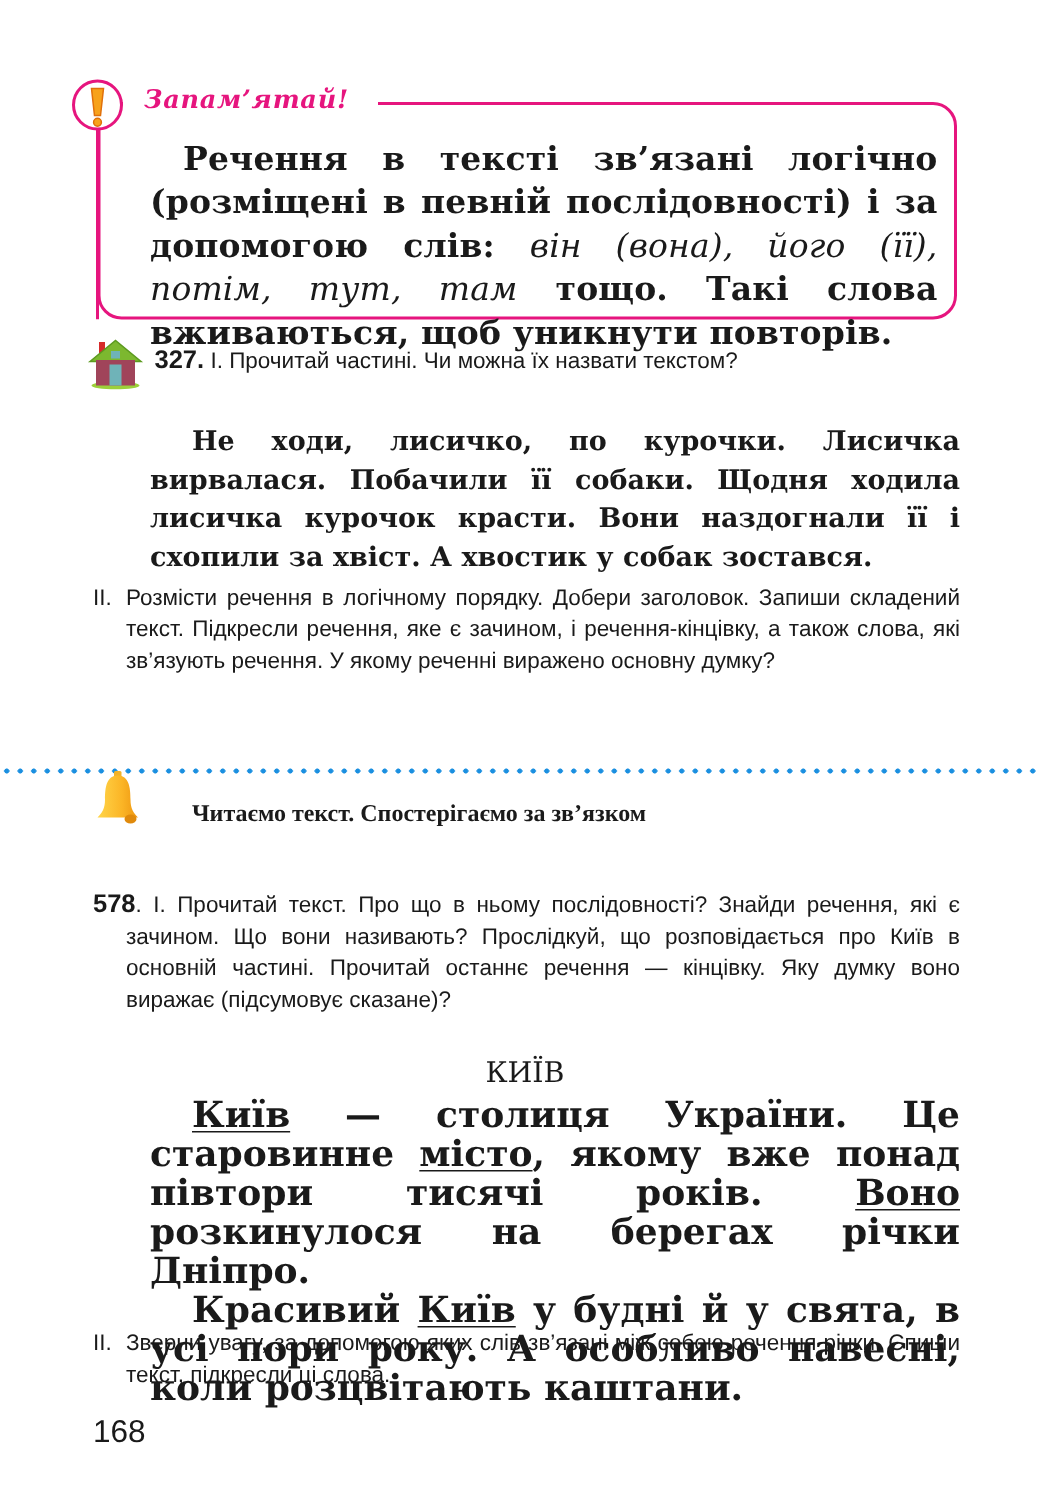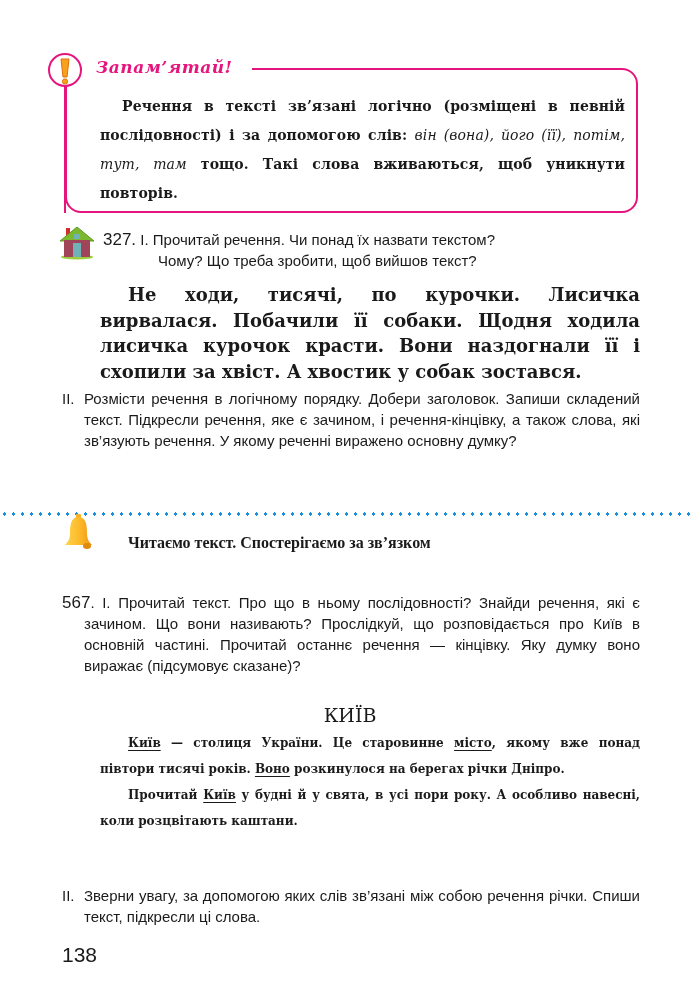--- a/index.html
+++ b/index.html
@@ -19,27 +19,27 @@
     .rule-box-topmask { left: 82px; top: 60px; width: 170px; height: 14px; background: #fff; }
     .rule-icon-circle {
       left: 48px; top: 53px; width: 34px; height: 34px; border: 2px solid #e6157e; border-radius: 50%;
       box-sizing: border-box; background: #fff;
     }
     .rule-title {
       left: 96px; top: 57px; font-family: "DejaVu Serif", serif; font-style: italic; font-weight: bold;
       color: #e6157e; font-size: 17px; letter-spacing: 0.5px;
     }
     .rule-text {
-      left: 100px; top: 92px; width: 525px; font-size: 14px; line-height: 29px; font-weight: bold;
+      left: 100px; top: 92px; width: 525px; font-size: 22px; line-height: 29px; font-weight: bold;
       text-align: justify; text-indent: 22px; letter-spacing: 0.1px;
     }
     .rule-text i { font-weight: normal; }
 
     
-    .ex-num { font-weight: normal; font-size: 17px; }
+    .ex-num { font-weight: bold; font-size: 17px; }
     .task-text { font-size: 15px; line-height: 21px; }
     .ex327-task { left: 103px; top: 229px; width: 537px; text-align: justify; }
     .ex327-task .hang { padding-left: 55px; }
     .ex327-body {
       left: 100px; top: 282px; width: 540px; font-size: 18px; line-height: 25.5px; font-weight: bold;
       text-align: justify; text-indent: 28px;
     }
     .ex327-task2 { left: 62px; top: 388px; width: 578px; text-align: justify; }
 
     
@@ -49,21 +49,21 @@
       background-size: 9px 4px; background-repeat: repeat-x;
     }
     .section-title {
       left: 128px; top: 531px; font-size: 16px; font-weight: bold; line-height: 23px; font-family: Liberation Serif, serif;
     }
 
     
     .ex328-task { left: 62px; top: 592px; width: 578px; text-align: justify; }
     .kyiv-title { left: 0; width: 700px; text-align: center; top: 704px; font-size: 19px; }
     .kyiv-body {
-      left: 100px; top: 730px; width: 540px; font-size: 12px; line-height: 26px; font-weight: bold;
+      left: 100px; top: 730px; width: 540px; font-size: 24px; line-height: 26px; font-weight: bold;
     }
     .kyiv-body p { margin: 0; text-indent: 28px; text-align: justify; }
     .kyiv-body u { text-decoration-thickness: 1px; text-underline-offset: 3px; }
     .ex328-task2 { left: 62px; top: 885px; width: 578px; text-align: justify; }
     .page-number { left: 62px; top: 943px; font-size: 21px; }
   </style>
 </head>
 <body>
 
 <div class="abs rule-box"></div>
@@ -80,24 +80,23 @@
 <svg class="abs" style="left:58px;top:224px" width="38" height="36" viewBox="0 0 38 36">
   <ellipse cx="19" cy="33" rx="16" ry="2.5" fill="#9ccf3a"></ellipse>
   <rect x="8" y="4" width="4" height="8" fill="#d62b2b"></rect>
   <path d="M2 17 L19 3 L36 17 Z" fill="#7cb82f" stroke="#5c9a1f" stroke-width="1"></path>
   <rect x="6" y="16" width="26" height="17" fill="#a0445a"></rect>
   <rect x="15" y="19" width="8" height="14" fill="#6fb3b8"></rect>
   <rect x="16" y="10" width="6" height="5" fill="#6fb3b8"></rect>
 </svg>
 <div class="abs ex327-task task-text sans">
   <span class="ex-num">327.</span>
-  <span>І. Прочитай речення. Чи понад їх назвати текстом?</span><br>
-  <span class="hang">Чому? Що треба зробити, щоб вийшов текст?</span>
+  <span>І. Прочитай частині. Чи можна їх назвати текстом?</span><br>
 </div>
-<div class="abs ex327-body serif">Не ходи, тисячі, по курочки. Лисичка вирвалася. Побачили її собаки. Щодня ходила лисичка курочок красти. Вони наздогнали її і схопили за хвіст. А хвостик у собак зостався.</div>
+<div class="abs ex327-body serif">Не ходи, лисичко, по курочки. Лисичка вирвалася. Побачили її собаки. Щодня ходила лисичка курочок красти. Вони наздогнали її і схопили за хвіст. А хвостик у собак зостався.</div>
 <div class="abs ex327-task2 task-text sans">
   <div style="display:flex">
     <span style="width:22px;flex:none">ІІ.</span>
     <span style="text-align:justify">Розмісти речення в логічному порядку. Добери заголовок. Запиши складений текст. Підкресли речення, яке є зачином, і речення-кінцівку, а також слова, які зв’язують речення. У якому реченні виражено основну думку?</span>
   </div>
 </div>
 
 <div class="abs dotline"></div>
 <svg class="abs" style="left:62px;top:513px" width="34" height="40" viewBox="0 0 34 40">
   <defs>
@@ -110,28 +109,28 @@
   <rect x="14" y="1" width="5" height="5" rx="1" fill="#f2b32a"></rect>
   <path d="M16.5 4 C9 4 8 12 8 20 C8 26 6 29 3 32 L30 32 C27 29 25 26 25 20 C25 12 24 4 16.5 4 Z" fill="url(#bg)"></path>
   <ellipse cx="25" cy="33" rx="4" ry="3" fill="#e08a0c"></ellipse>
 </svg>
 <div class="abs section-title sans">
   <span>Читаємо текст. Спостерігаємо за зв’язком</span><br>
 </div>
 
 <div class="abs ex328-task task-text sans">
   <div style="padding-left:22px;text-indent:-22px;text-align:justify">
-    <span class="ex-num">567</span><span>. І. Прочитай текст. Про що в ньому послідовності? Знайди речення, які є зачином. Що вони називають? Прослідкуй, що розповідається про Київ в основній частині. Прочитай останнє речення — кінцівку. Яку думку воно виражає (підсумовує сказане)?</span>
+    <span class="ex-num">578</span><span>. І. Прочитай текст. Про що в ньому послідовності? Знайди речення, які є зачином. Що вони називають? Прослідкуй, що розповідається про Київ в основній частині. Прочитай останнє речення — кінцівку. Яку думку воно виражає (підсумовує сказане)?</span>
   </div>
 </div>
 <div class="abs kyiv-title serif">КИЇВ</div>
 <div class="abs kyiv-body serif">
   <p><u>Київ</u><span> — столиця України. Це старовинне </span><u>місто</u><span>, якому вже понад півтори тисячі років. </span><u>Воно</u><span> розкинулося на берегах річки Дніпро.</span></p>
-  <p><span>Прочитай </span><u>Київ</u><span> у будні й у свята, в усі пори року. А особливо навесні, коли розцвітають каштани.</span></p>
+  <p><span>Красивий </span><u>Київ</u><span> у будні й у свята, в усі пори року. А особливо навесні, коли розцвітають каштани.</span></p>
 </div>
 <div class="abs ex328-task2 task-text sans">
   <div style="display:flex">
     <span style="width:22px;flex:none">ІІ.</span>
     <span style="text-align:justify">Зверни увагу, за допомогою яких слів зв’язані між собою речення річки. Спиши текст, підкресли ці слова.</span>
   </div>
 </div>
 
-<div class="abs page-number sans">138</div>
+<div class="abs page-number sans">168</div>
 
 </body></html>

